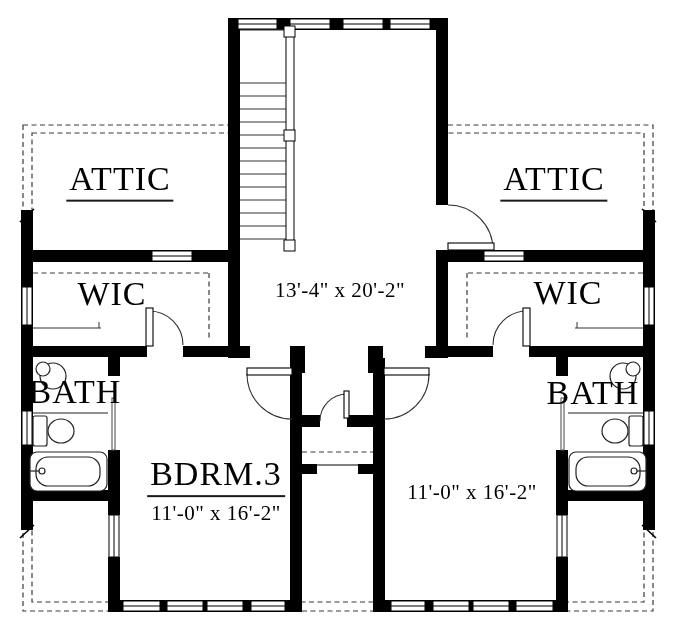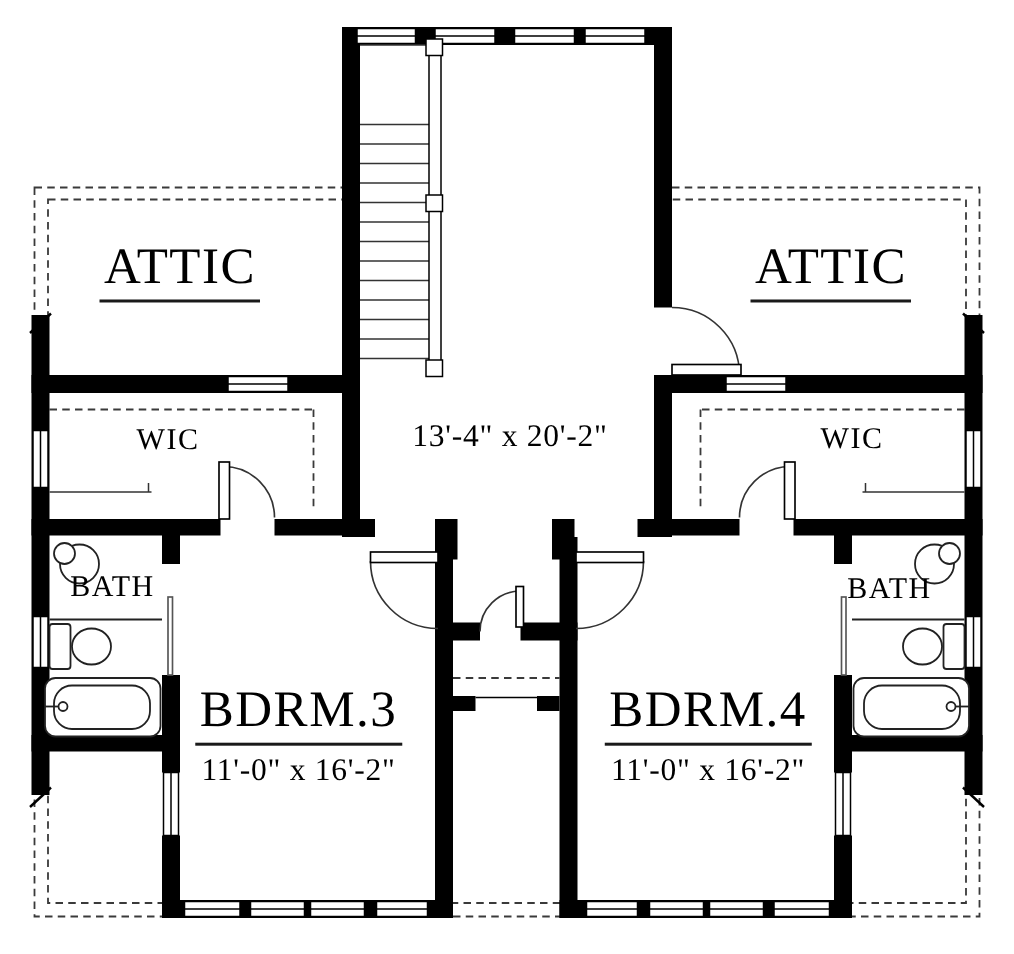--- a/index.html
+++ b/index.html
@@ -3,21 +3,21 @@
 <meta charset="utf-8">
 <style>
   html,body{margin:0;padding:0;background:#fff;}
   .plan{position:relative;width:676px;height:636px;background:#ffffff;overflow:hidden;
         font-family:"Liberation Serif","DejaVu Serif",serif;padding-left:16px;}
   .plan svg{position:absolute;left:0;top:0;z-index:1;}
   .room-label{position:absolute;z-index:2;transform:translate(-50%,-50%);
               text-align:center;color:#000;line-height:1.05;white-space:nowrap;}
   .room-name{display:inline-block;letter-spacing:1px;}
   .room-name.lg{font-size:34px;}
-  .room-name.md{font-size:20px;}
+  .room-name.md{font-size:34px;}
   .room-name.underlined{border-bottom:2px solid #1a1a1a;padding:0 3px 3px 3px;}
   .room-dims{display:block;font-size:21px;margin-top:5px;letter-spacing:0.5px;}
 </style>
 </head>
 <body>
 
 <div class="plan">
 
 <svg width="676" height="636" viewBox="0 0 676 636">
 
@@ -196,22 +196,21 @@
   </div>
   <div class="room-label" style="left:568px;top:293px">
     <span class="room-name md">WIC</span>
   </div>
   <div class="room-label" style="left:75px;top:392px">
     <span class="room-name md">BATH</span>
   </div>
   <div class="room-label" style="left:593px;top:393px">
     <span class="room-name md">BATH</span>
   </div>
-  <div class="room-label" style="left:199px;top:490px">
+  <div class="room-label" style="left:216px;top:490px">
     <span class="room-name lg underlined">BDRM.3</span>
     <span class="room-dims">11'-0" x 16'-2"</span>
   </div>
   <div class="room-label" style="left:472px;top:490px">
-    <span class="room-name lg underlined">BDRM.4</span>
     <span class="room-dims">11'-0" x 16'-2"</span>
   </div>
 
 </div>
 
 </body></html>

